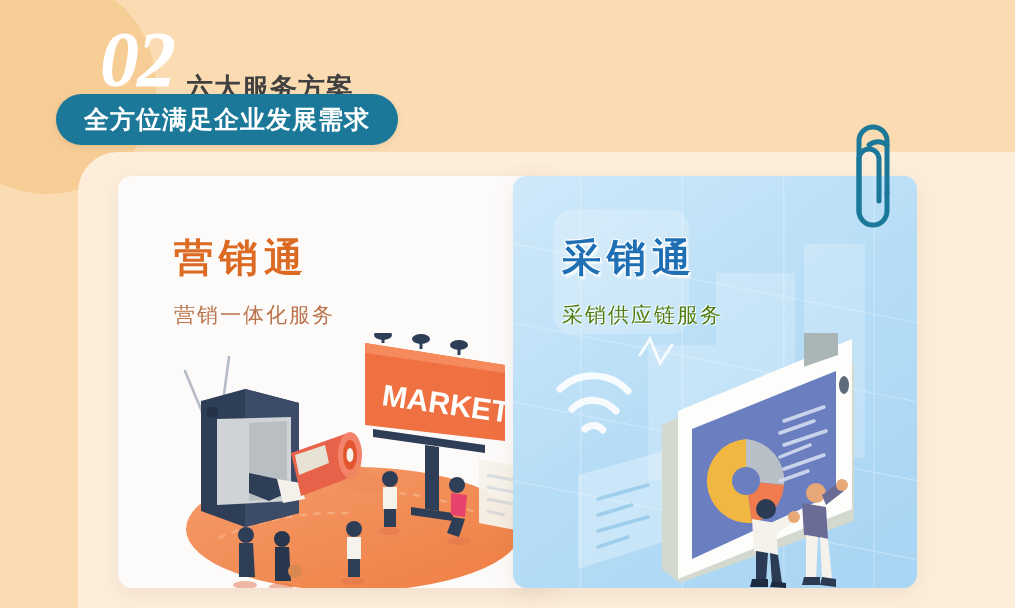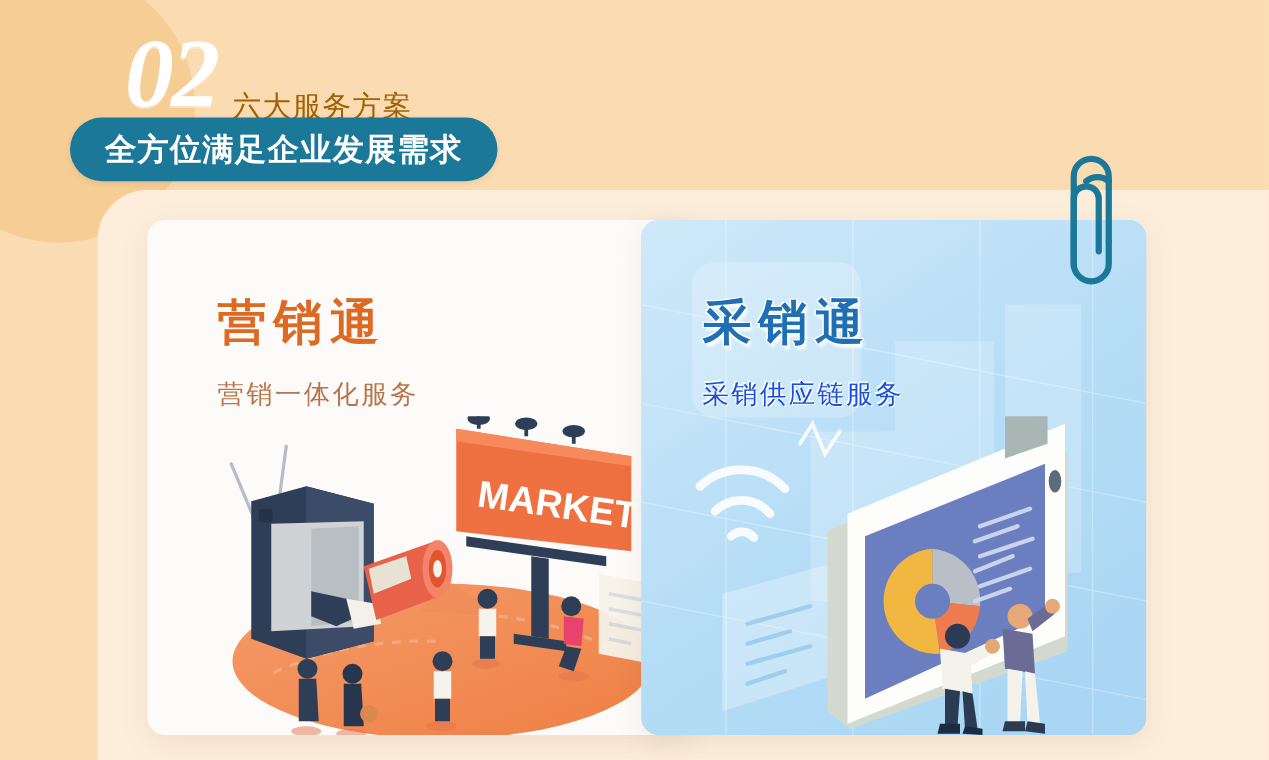--- a/index.html
+++ b/index.html
@@ -26,21 +26,21 @@
   .header{position:absolute;left:0;top:0;width:560px;height:140px;margin-top:22px;}
   .num02{
     position:absolute;left:100px;top:-2px;
     font-family:"Liberation Serif","DejaVu Serif",serif;
     font-style:italic;font-weight:700;font-size:78px;line-height:1;
     color:#ffffff;letter-spacing:-2px;
     text-shadow:0 1px 0 rgba(255,255,255,.4);
   }
   .subhead{
     position:absolute;left:186px;top:48px;
-    font-size:23px;font-weight:400;color:#a16207;letter-spacing:1px;
+    font-size:27px;font-weight:700;color:#404040;letter-spacing:1px;
     white-space:nowrap;
   }
   .pill{
     position:absolute;left:56px;top:72px;
     height:51px;padding:0 28px;
     display:flex;align-items:center;
     background:#1b7899;border-radius:26px;
     box-shadow:0 2px 6px rgba(0,0,0,.08);
   }
   .pill-text{
@@ -67,21 +67,21 @@
   .card-2 .card-title{
     left:49px;color:#1f6fb5;
     text-shadow:1px 1px 0 #ffffff,-1px -1px 0 #ffffff,1px -1px 0 #ffffff,-1px 1px 0 #ffffff,2px 3px 2px rgba(255,255,255,.8);
   }
   .card-sub{
     position:absolute;left:56px;top:125px;
     font-size:21px;font-weight:400;letter-spacing:2px;white-space:nowrap;
   }
   .card-1 .card-sub{color:#b9744c;}
   .card-2 .card-sub{
-    left:49px;color:#1d4ed8;
+    left:49px;color:#4d7c0f;
     text-shadow:1px 1px 0 rgba(255,255,255,.9),-1px -1px 0 rgba(255,255,255,.9);
   }
 
   .art{position:absolute;left:0;right:0;bottom:0;height:255px;}
   .art svg{display:block;width:100%;height:100%;}
   .c2bg{position:absolute;inset:0;}
 </style>
 </head>
 <body>
 

